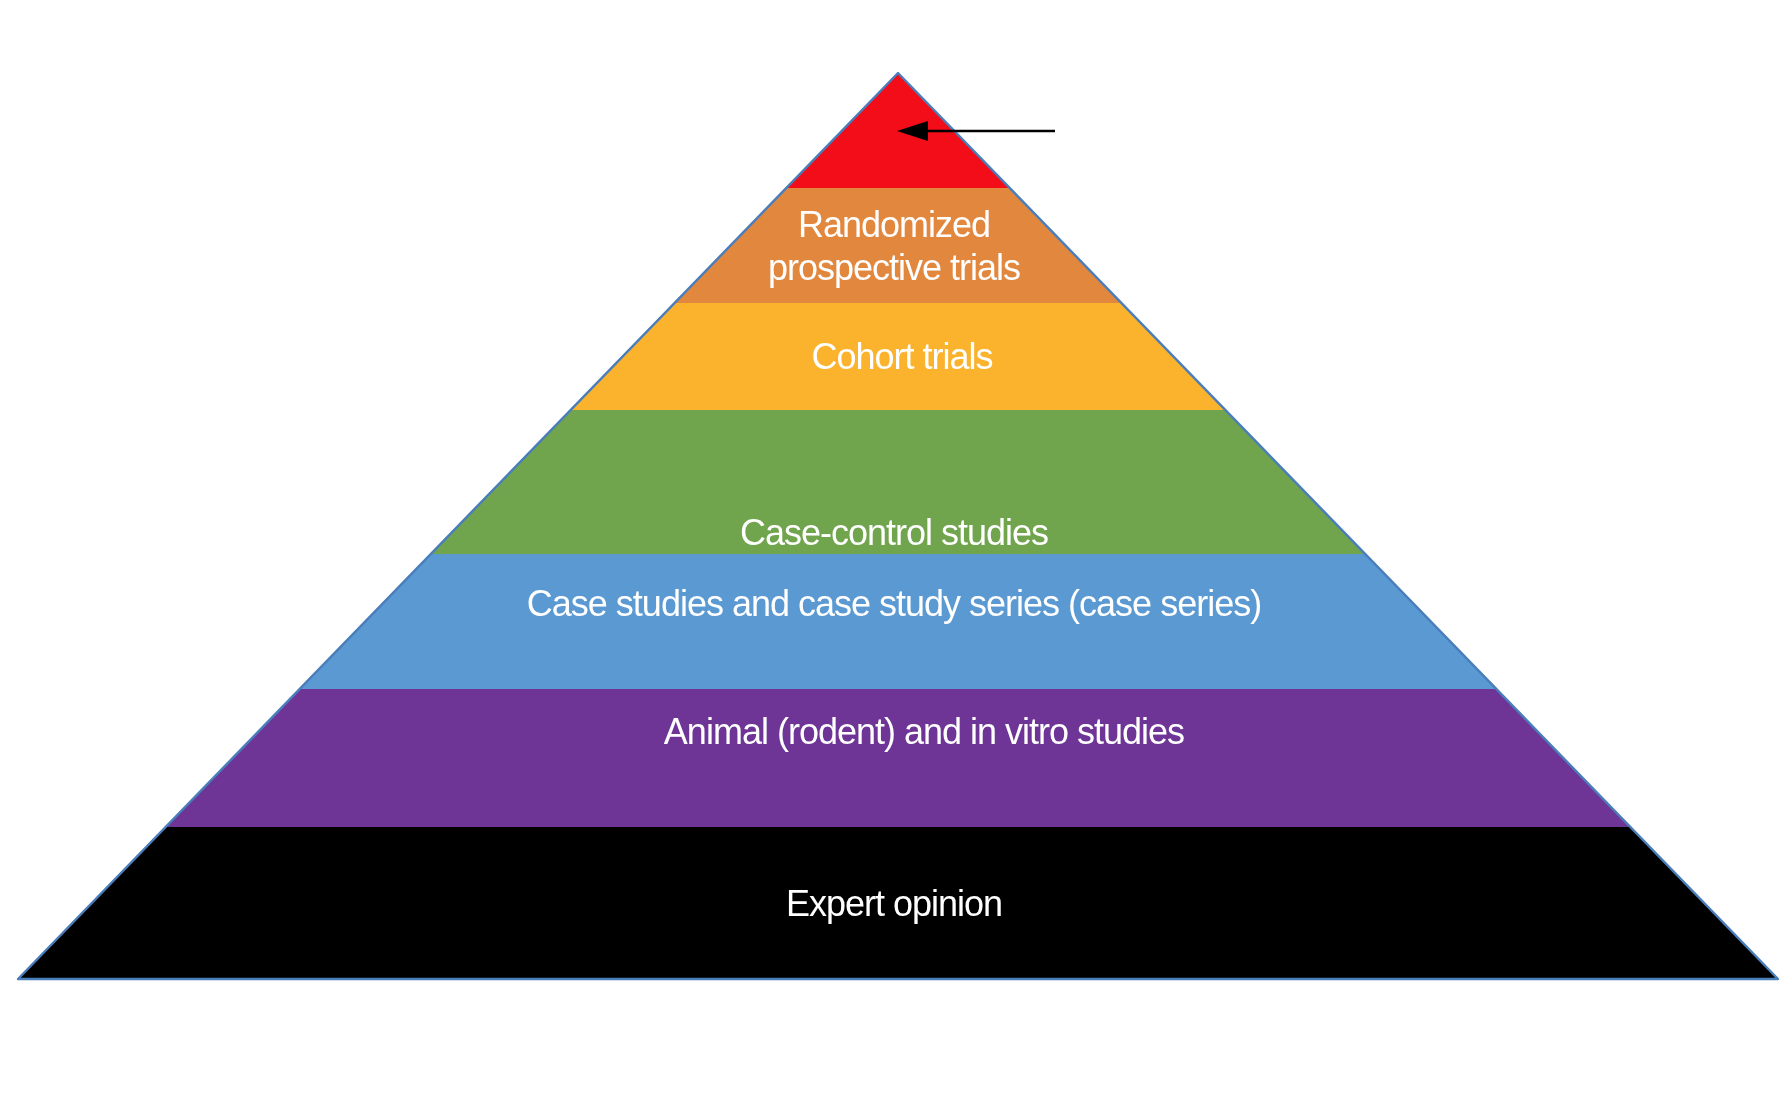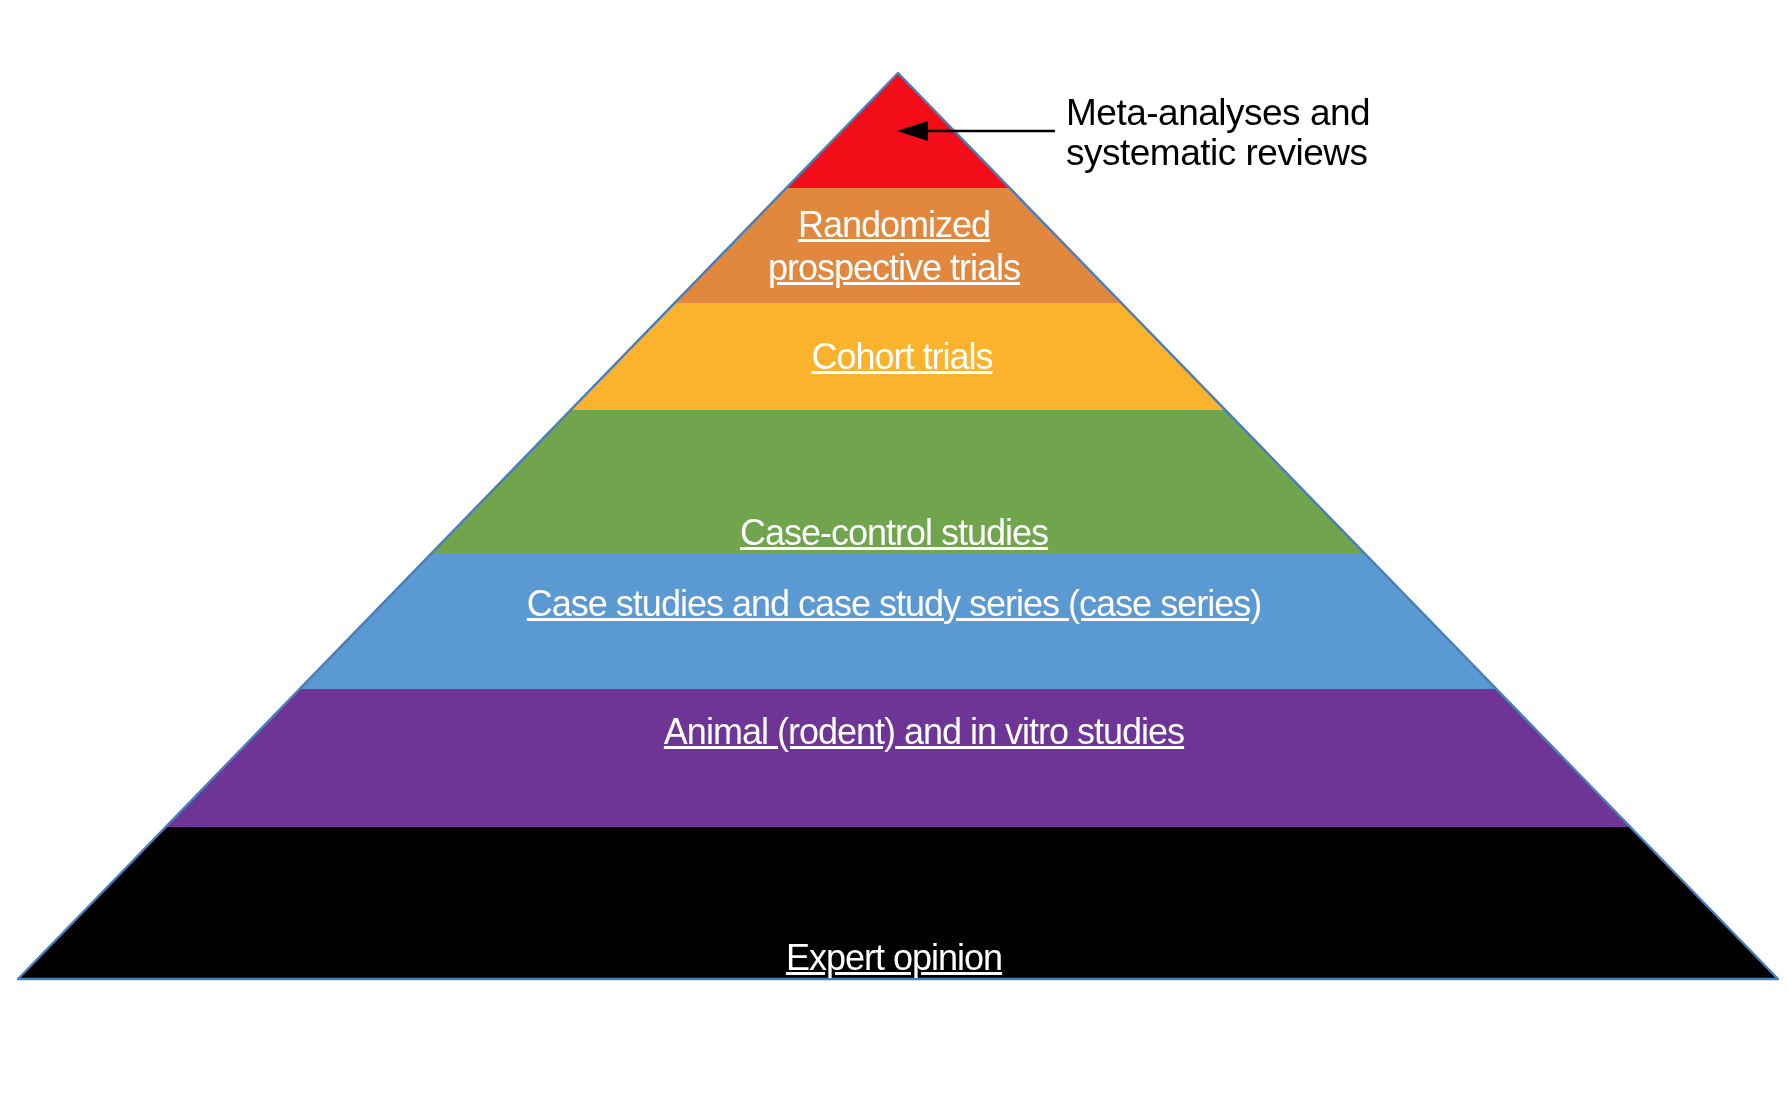--- a/index.html
+++ b/index.html
@@ -20,21 +20,20 @@
     flex-direction:column;
     justify-content:center;
     align-items:center;
     text-align:center;
     color:#ffffff;
     font-size:36px;
     line-height:43px;
     letter-spacing:-1px;
     pointer-events:none;
     white-space:nowrap;
-    text-decoration:underline;
   }
   .annotation{
     position:absolute;
     left:1066px;
     top:93px;
     color:#000000;
     font-size:37px;
     line-height:40px;
     letter-spacing:-0.5px;
     white-space:nowrap;
@@ -67,22 +66,18 @@
       </div>
       <div class="level-label" style="top: 410px; height: 144px; color: rgb(255, 255, 255); justify-content: flex-end;">
         <div>Case-control studies</div>
       </div>
       <div class="level-label" style="top: 554px; height: 98px; color: rgb(255, 255, 255);">
         <div>Case studies and case study series (case series)</div>
       </div>
       <div class="level-label" style="top: 671px; height: 120px; color: rgb(255, 255, 255); padding-left: 30px;">
         <div>Animal (rodent) and in vitro studies</div>
       </div>
-      <div class="level-label" style="top: 827px; height: 152px; color: rgb(255, 255, 255); justify-content: flex-end;">
+      <div class="level-label" style="top: 827px; height: 152px; color: rgb(255, 255, 255);">
         <div>Expert opinion</div>
       </div>
     </div>
 
-  <div class="annotation">
-    <div>Meta-analyses and</div>
-    <div>systematic reviews</div>
-  </div>
 </div>
 
 </body></html>

